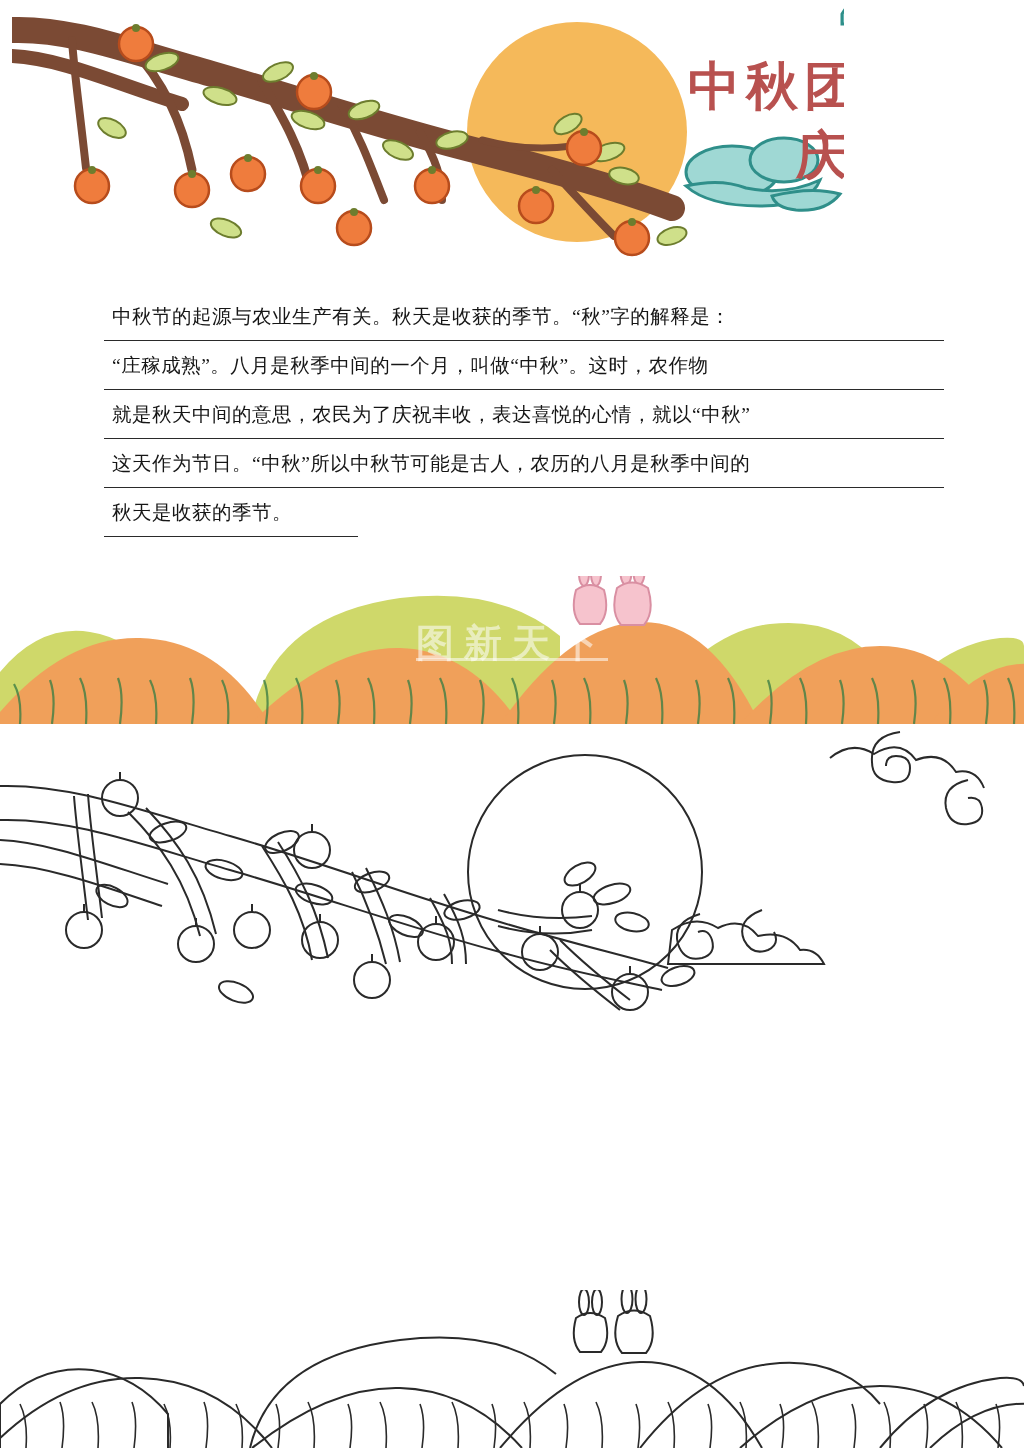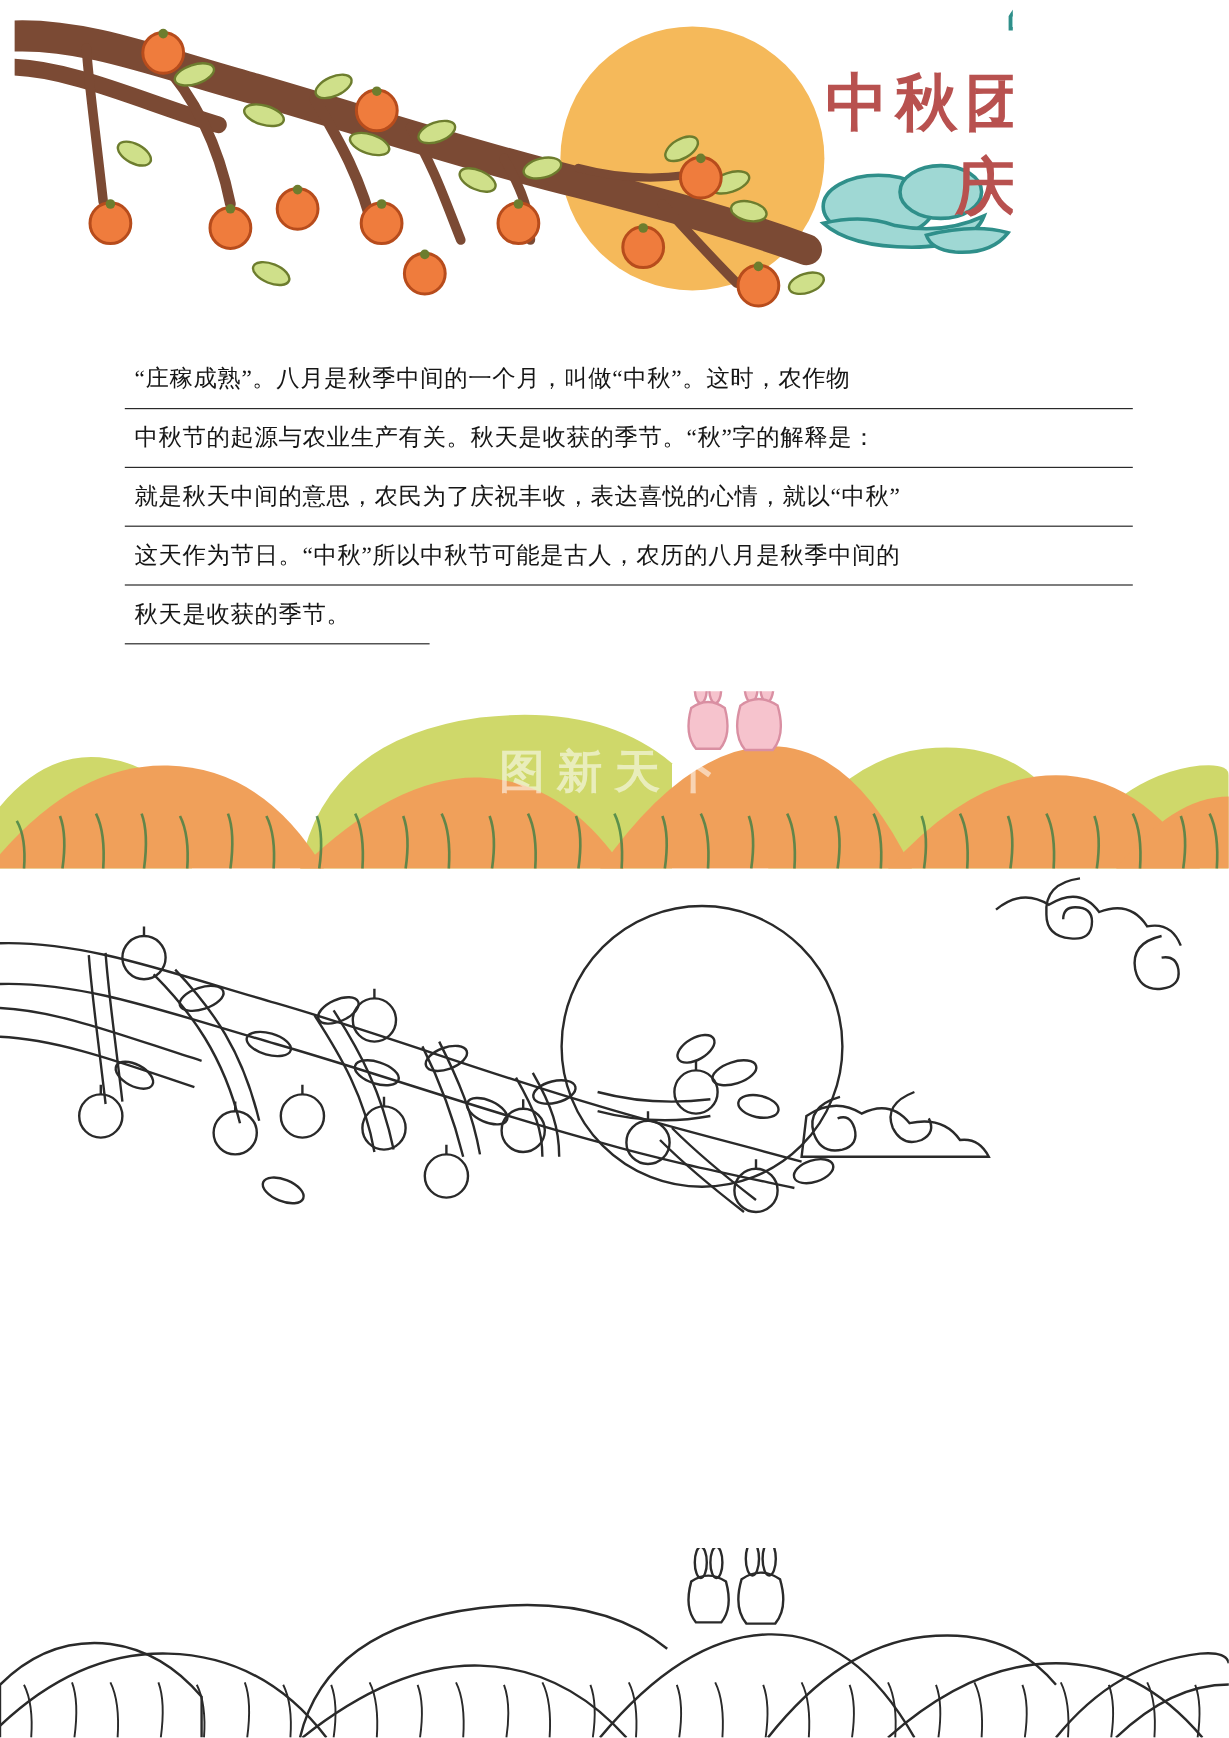--- a/index.html
+++ b/index.html
@@ -55,21 +55,21 @@
   .text-row.last .line{width:254px;}
   .text-row span.t{position:relative;z-index:2;padding-left:8px;}
 
   
   #mid-scene{
     position:absolute;left:0;top:576px;width:1024px;height:148px;overflow:hidden;
   }
   #watermark{
     position:absolute;left:352px;top:42px;width:320px;
     text-align:center;font-family:"DejaVu Sans", sans-serif;
-    font-size:38px;color:rgba(255,255,255,0.55);letter-spacing:10px;font-weight:bold;
+    font-size:38px;color:rgba(255,255,255,0.55);letter-spacing:10px;font-weight:bold;text-decoration:underline;
   }
 
   
   #line-art{position:absolute;left:0;top:724px;width:1024px;height:724px;}
   svg{display:block;}
 </style>
 </head>
 <body>
 
 <div id="top-banner">
@@ -150,25 +150,25 @@
         <circle cx="420" cy="170" r="4"></circle>
       <circle cx="524" cy="190" r="4"></circle>
         <circle cx="572" cy="132" r="4"></circle>
       <circle cx="620" cy="222" r="4"></circle>
     </g>
   </svg>
 </div>
 
 <div id="text-block">
   <div class="text-row">
+    <span class="t">中秋节的起源与农业生产有关。秋天是收获的季节。“秋”字的解释是：</span>
+    <span class="line"></span>
+  </div>
+  <div class="text-row">
     <span class="t">“庄稼成熟”。八月是秋季中间的一个月，叫做“中秋”。这时，农作物</span>
-    <span class="line"></span>
-  </div>
-  <div class="text-row">
-    <span class="t">中秋节的起源与农业生产有关。秋天是收获的季节。“秋”字的解释是：</span>
     <span class="line"></span>
   </div>
   <div class="text-row">
     <span class="t">就是秋天中间的意思，农民为了庆祝丰收，表达喜悦的心情，就以“中秋”</span>
     <span class="line"></span>
   </div>
   <div class="text-row">
     <span class="t">这天作为节日。“中秋”所以中秋节可能是古人，农历的八月是秋季中间的</span>
     <span class="line"></span>
   </div>

